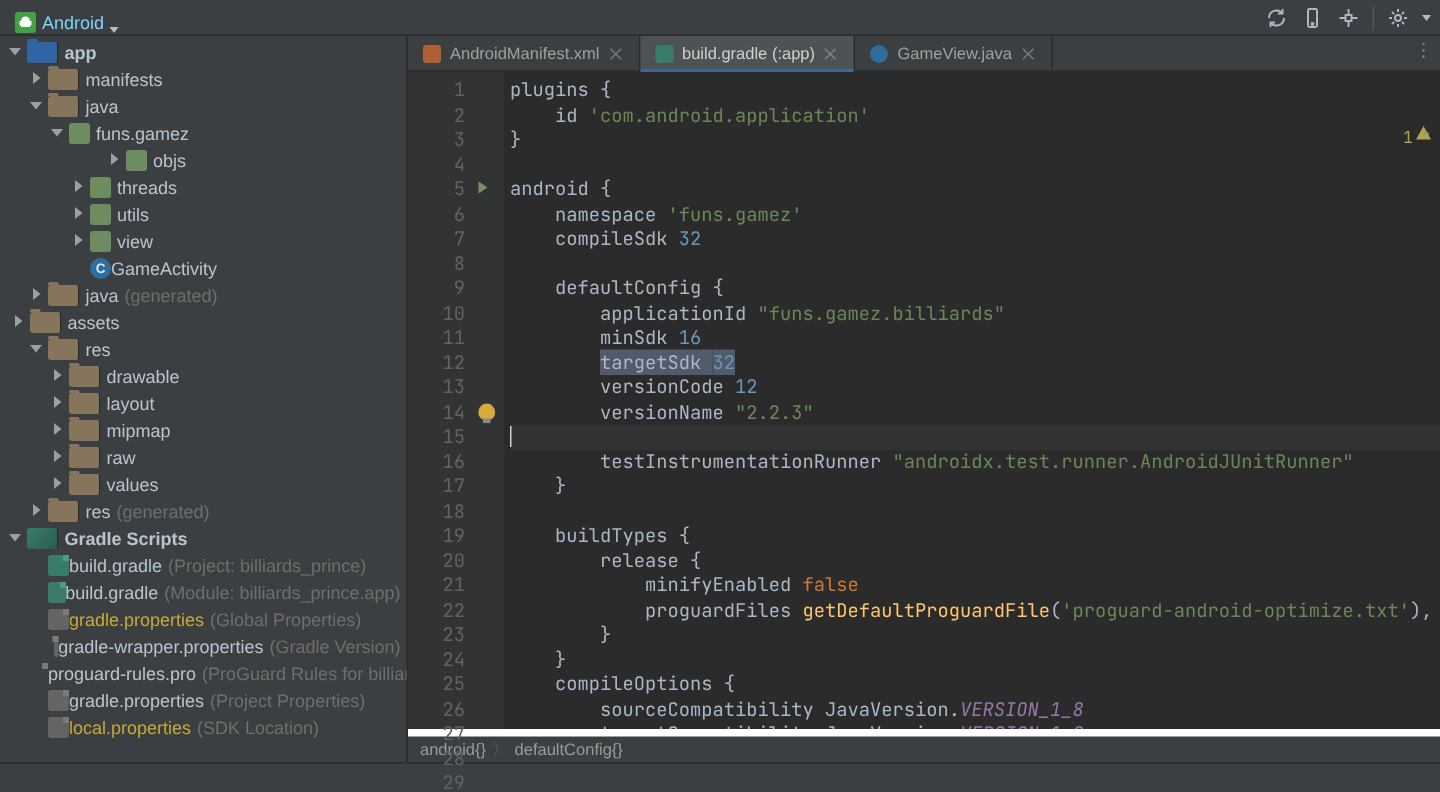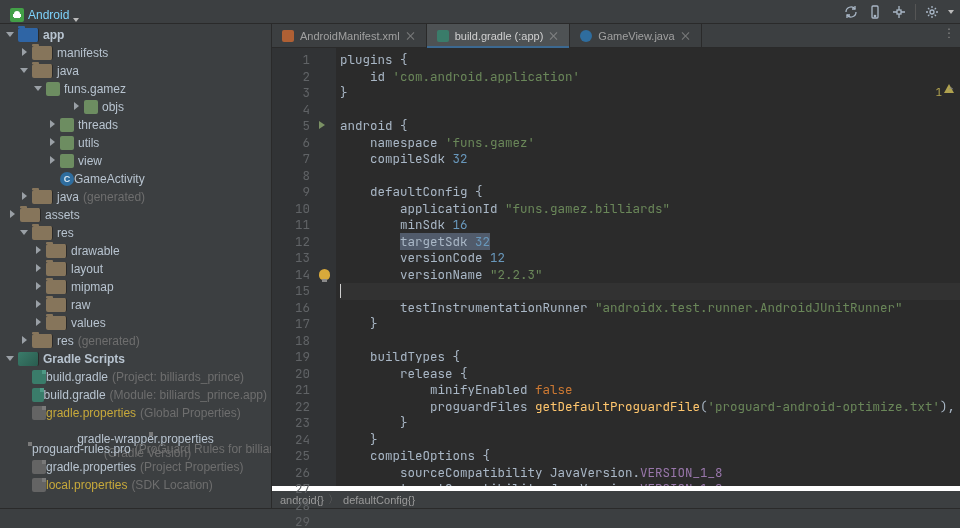--- a/index.html
+++ b/index.html
@@ -65,21 +65,21 @@
   .widen{position:absolute;right:6px;top:34px;color:#888;font-size:10px;}
   .bulb{width:11px;height:11px;background:#d8a93b;border-radius:50% 50% 40% 40%;position:relative;}
   .bulb::after{content:"";position:absolute;bottom:-2px;left:3px;width:5px;height:3px;background:#8a8a8a;}
   .run-tri{width:0;height:0;border-top:4px solid transparent;border-bottom:4px solid transparent;border-left:6px solid #7b9164;}
   .code{flex:1;padding:4px 0 4px 4px;white-space:pre;overflow:hidden;}
   .cline{height:16.5px;}
   .cline.cur{background:#323232;}
   .caret-line{display:inline-block;width:1px;height:14px;background:#d0d0d0;vertical-align:middle;margin-top:-2px;}
   .hl{background:var(--sel);}
   .kw{color:var(--kw);} .str{color:var(--str);} .num{color:var(--num);}
-  .fn{color:var(--fn);} .co{color:var(--const);}
+  .fn{color:var(--fn);} .co{color:var(--const);font-style:italic;}
   .crumbs{height:22px;background:#3c3f41;border-top:5px solid #ffffff;display:flex;align-items:center;padding:0 8px;gap:4px;color:#9a9a9a;font-size:11px;}
   .crumb{display:flex;align-items:center;gap:2px;cursor:pointer;}
   .csep{color:#666;}
   .statusbar{height:20px;background:#3c3f41;border-top:1px solid #2a2a2a;display:flex;align-items:center;padding:0 6px;color:#8a8a8a;font-size:11px;}
   ::-webkit-scrollbar{width:10px;height:10px;}
   ::-webkit-scrollbar-track{background:#3c3f41;}
   ::-webkit-scrollbar-thumb{background:#5a5a5a;border-radius:4px;}
 </style>
 </head>
 <body>
@@ -238,21 +238,21 @@
             <span class="gfile"></span>
             <span class="lbl">build.gradle</span>
             <span class="note">(Module: billiards_prince.app)</span>
           </div>
           <div class="node" style="padding-left: 20px;">
             <span class="tw "></span>
             <span class="pfile"></span>
             <span class="lbl gold">gradle.properties</span>
             <span class="note">(Global Properties)</span>
           </div>
-          <div class="node" style="padding-left: 24px; flex-direction: column;">
+          <div class="node" style="padding-left: 24px;">
             <span class="tw "></span>
             <span class="pfile"></span>
             <span class="lbl">gradle-wrapper.properties</span>
             <span class="note">(Gradle Version)</span>
           </div>
           <div class="node" style="padding-left: 20px;">
             <span class="tw "></span>
             <span class="pfile"></span>
             <span class="lbl">proguard-rules.pro</span>
             <span class="note">(ProGuard Rules for billiards_prince</span>

